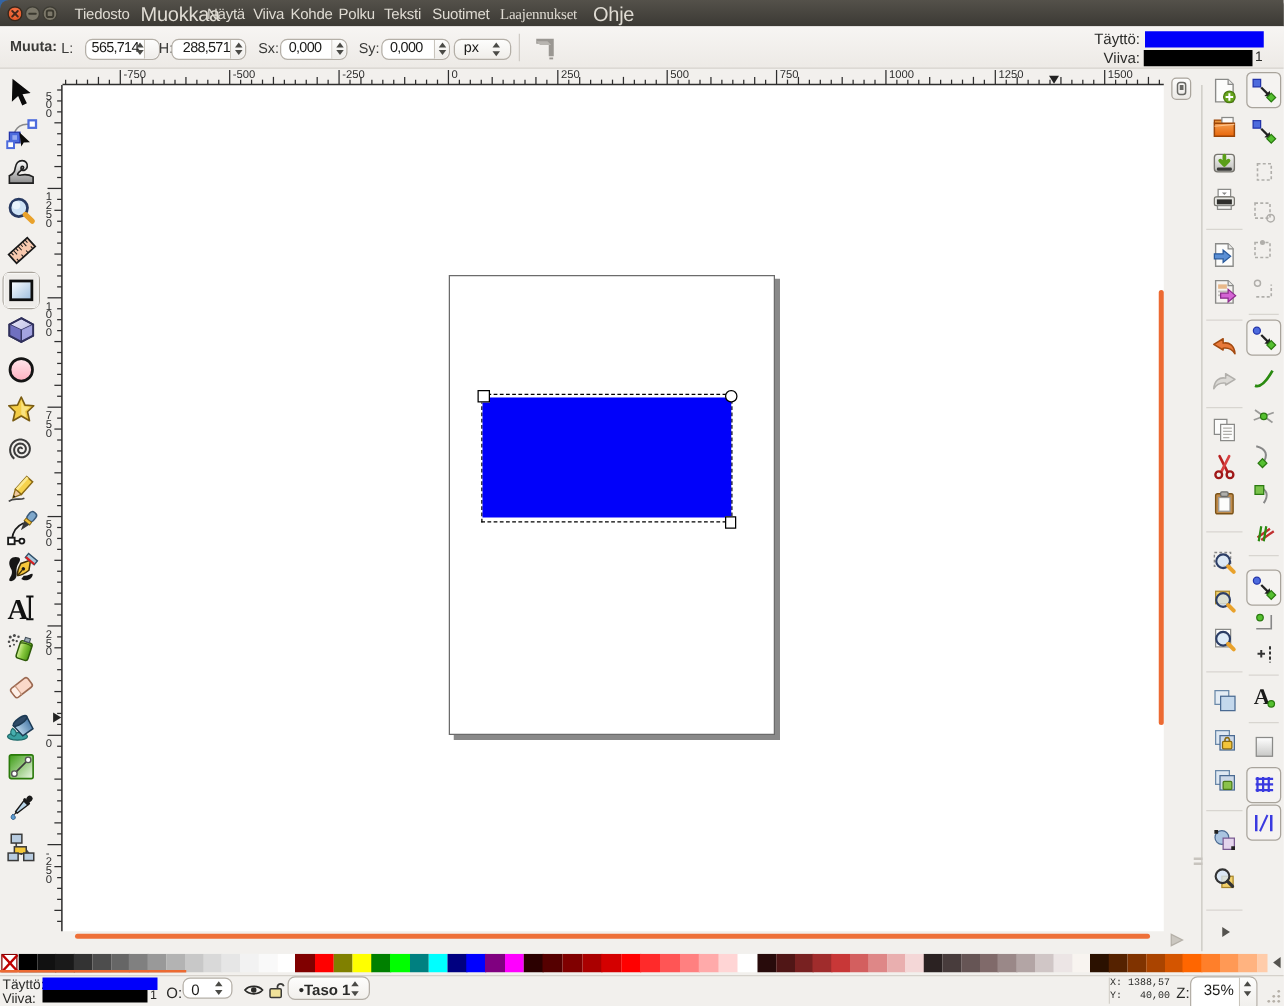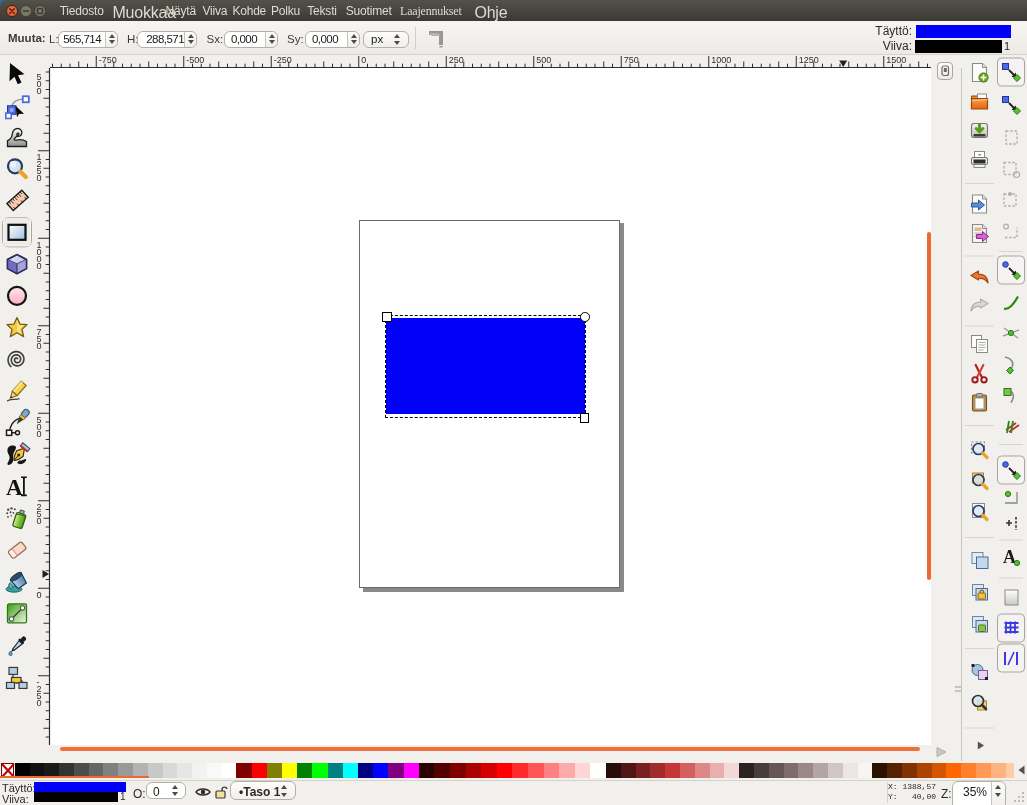--- a/index.html
+++ b/index.html
@@ -32,21 +32,21 @@
 <div class="abs" style="left:232.4px;top:3.5px;font-size:12px;letter-spacing:-0.2px;color:#dfdbd3;">Kohde</div>
 <div class="abs" style="left:270.9px;top:3.5px;font-size:12px;letter-spacing:-0.2px;color:#dfdbd3;">Polku</div>
 <div class="abs" style="left:307.3px;top:3.5px;font-size:12px;letter-spacing:-0.2px;color:#dfdbd3;">Teksti</div>
 <div class="abs" style="left:345.8px;top:3.5px;font-size:12px;letter-spacing:-0.2px;color:#dfdbd3;">Suotimet</div>
 <div class="abs" style="left:400.0px;top:3.5px;font-size:12px;letter-spacing:-0.2px;color:#dfdbd3;font-family:Liberation Serif, serif;">Laajennukset</div>
 <div class="abs" style="left:474.4px;top:3.5px;font-size:16px;letter-spacing:-0.2px;color:#dfdbd3;">Ohje</div>
 </div>
 <div class="abs" style="left:0;top:21px;width:1027px;height:34px;background:linear-gradient(#f7f5f3,#edeae6);border-bottom:1px solid #d5d1cb;">
 <div class="abs" style="left:8px;top:11px;font-size:11.5px;font-weight:bold;color:#3a3a38;">Muuta:</div>
 <div class="abs" style="left:49px;top:11.5px;font-size:11.5px;color:#3a3a38;">L:</div>
-<div class="spin" style="left:58px;top:10px;width:60px;height:16.5px;">
+<div class="spin" style="left:68px;top:10px;width:60px;height:16.5px;">
       <div class="txt" style="right:16px;">565,714</div>
       <div class="arrows"></div>
     </div>
     <div class="uar" style="left:108.5px;top:13.2px;"></div>
     <div class="dar" style="left:108.5px;top:19.3px;"></div>
 <div class="abs" style="left:127px;top:11.5px;font-size:11.5px;color:#3a3a38;">H:</div>
 <div class="spin" style="left:136.5px;top:10px;width:60.5px;height:16.5px;">
       <div class="txt" style="right:12px;">288,571</div>
       <div class="arrows"></div>
     </div>

